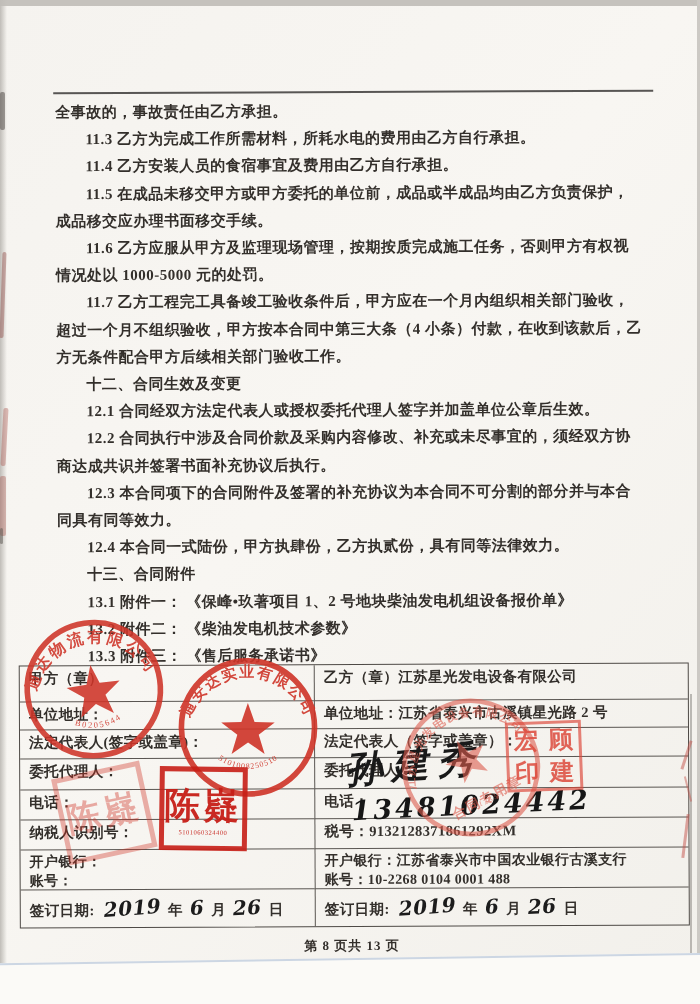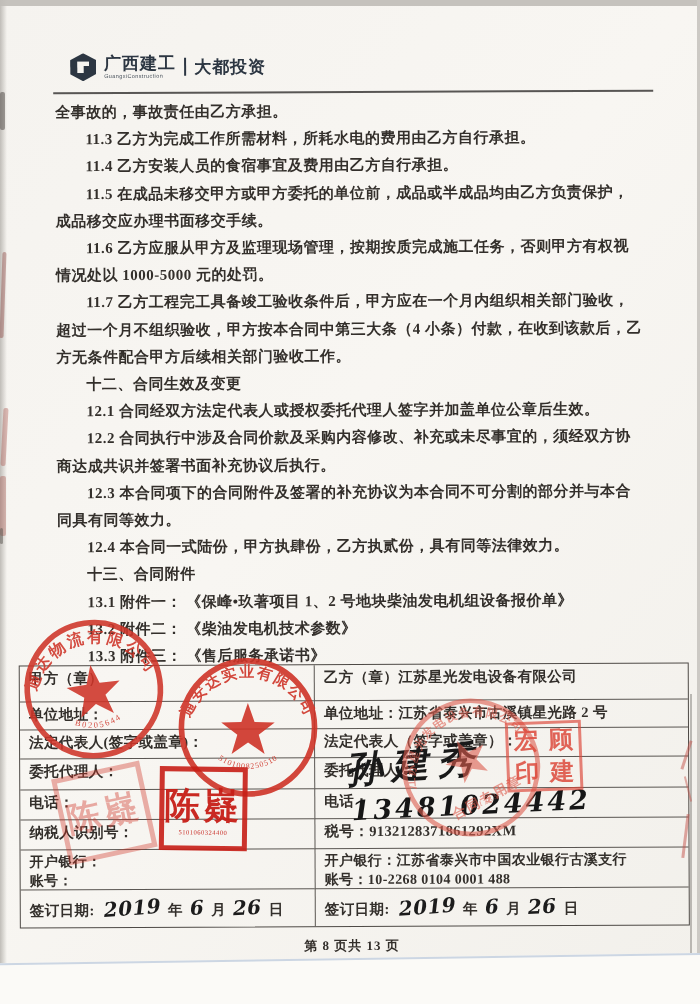--- a/index.html
+++ b/index.html
@@ -91,31 +91,20 @@
   .footer { position:absolute; left:0; top:937px; width:100%; text-align:center;
             font-size:13px; font-weight:600; letter-spacing:1px; color:#332f2b; }
 </style>
 </head>
 <body>
 
 <div class="canvas">
   <div class="page">
     <div class="tilt">
 
-      <div class="logo">
-        <div class="logo-mark"></div>
-        <div class="logo-text">
-          <div class="logo-left-wrap">
-            <span class="logo-cn">广西建工</span>
-            <span class="logo-sub">GuangxiConstruction</span>
-          </div>
-          <span class="logo-divider"></span>
-          <span class="logo-cn">大都投资</span>
-        </div>
-      </div>
       <div class="header-rule"></div>
 
       <div class="body-text">
         <div class="line">全事故的，事故责任由乙方承担。</div>
         <div class="line indent">11.3 乙方为完成工作所需材料，所耗水电的费用由乙方自行承担。</div>
         <div class="line indent">11.4 乙方安装人员的食宿事宜及费用由乙方自行承担。</div>
         <div class="line indent">11.5 在成品未移交甲方或甲方委托的单位前，成品或半成品均由乙方负责保护，</div>
         <div class="line">成品移交应办理书面移交手续。</div>
         <div class="line indent">11.6 乙方应服从甲方及监理现场管理，按期按质完成施工任务，否则甲方有权视</div>
         <div class="line">情况处以 1000-5000 元的处罚。</div>

